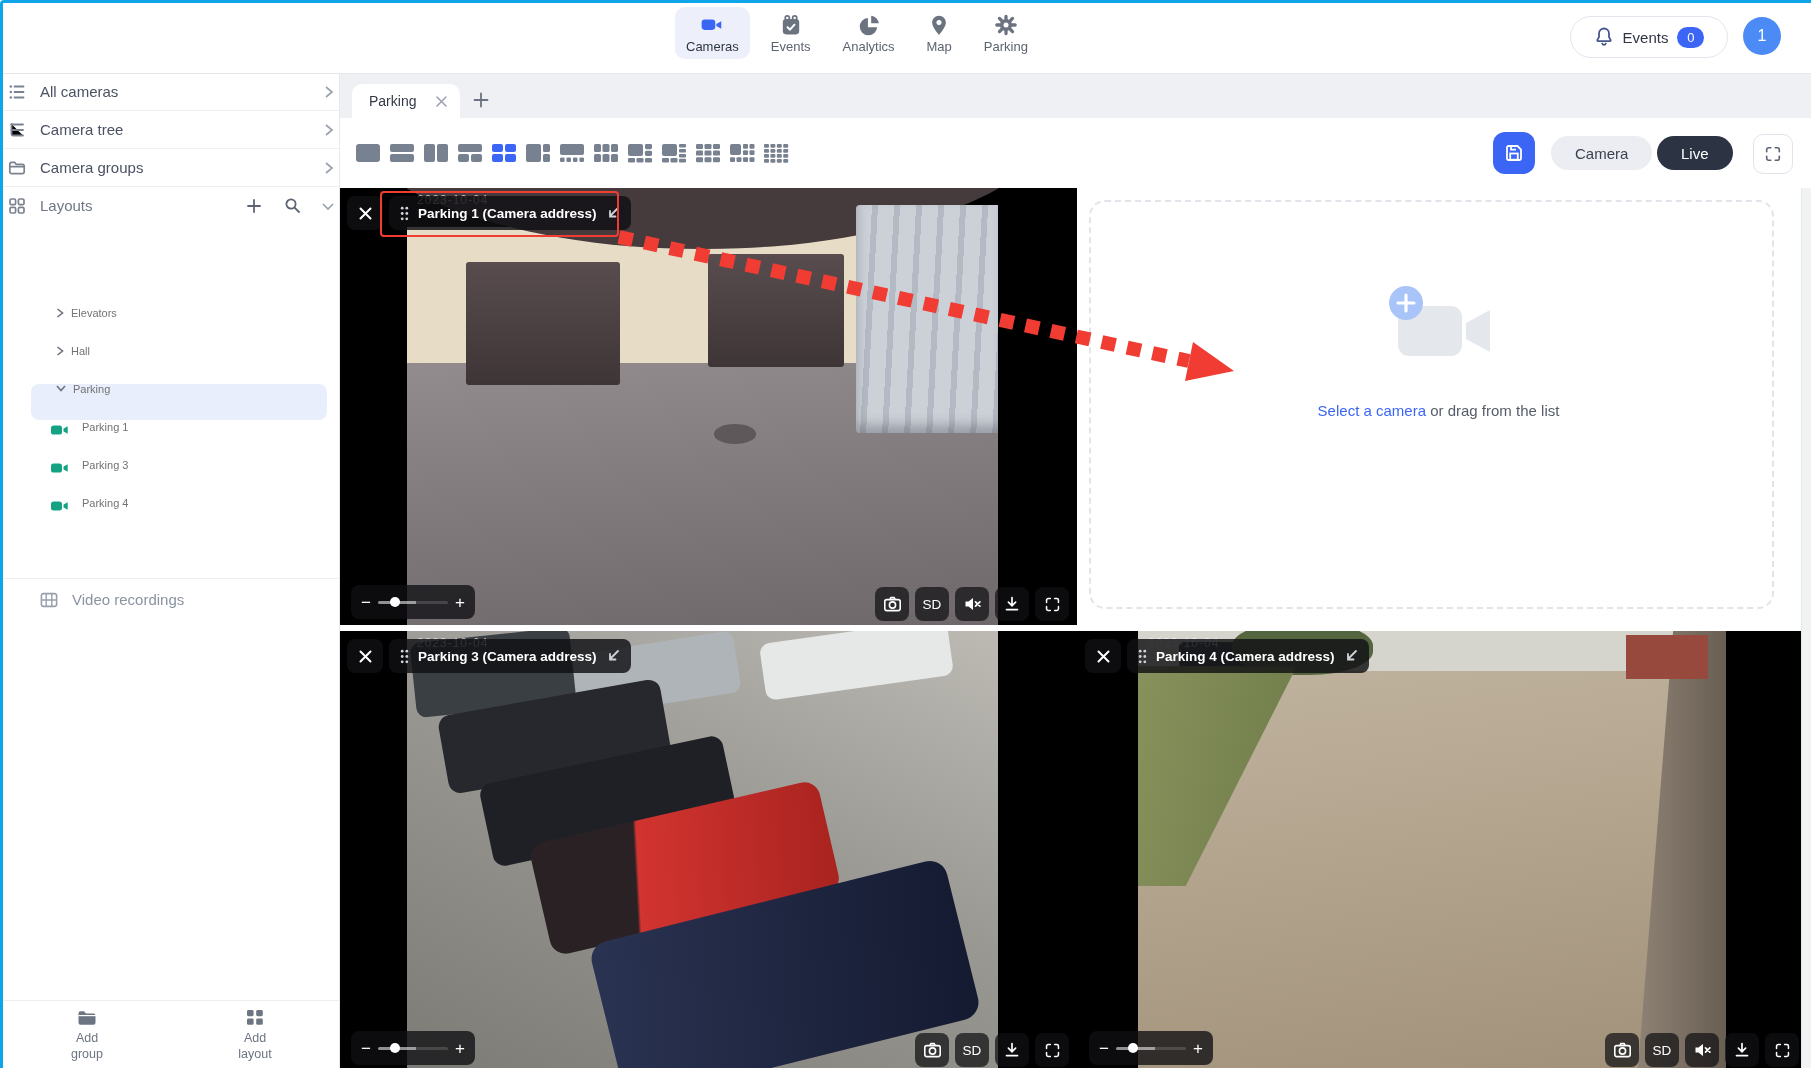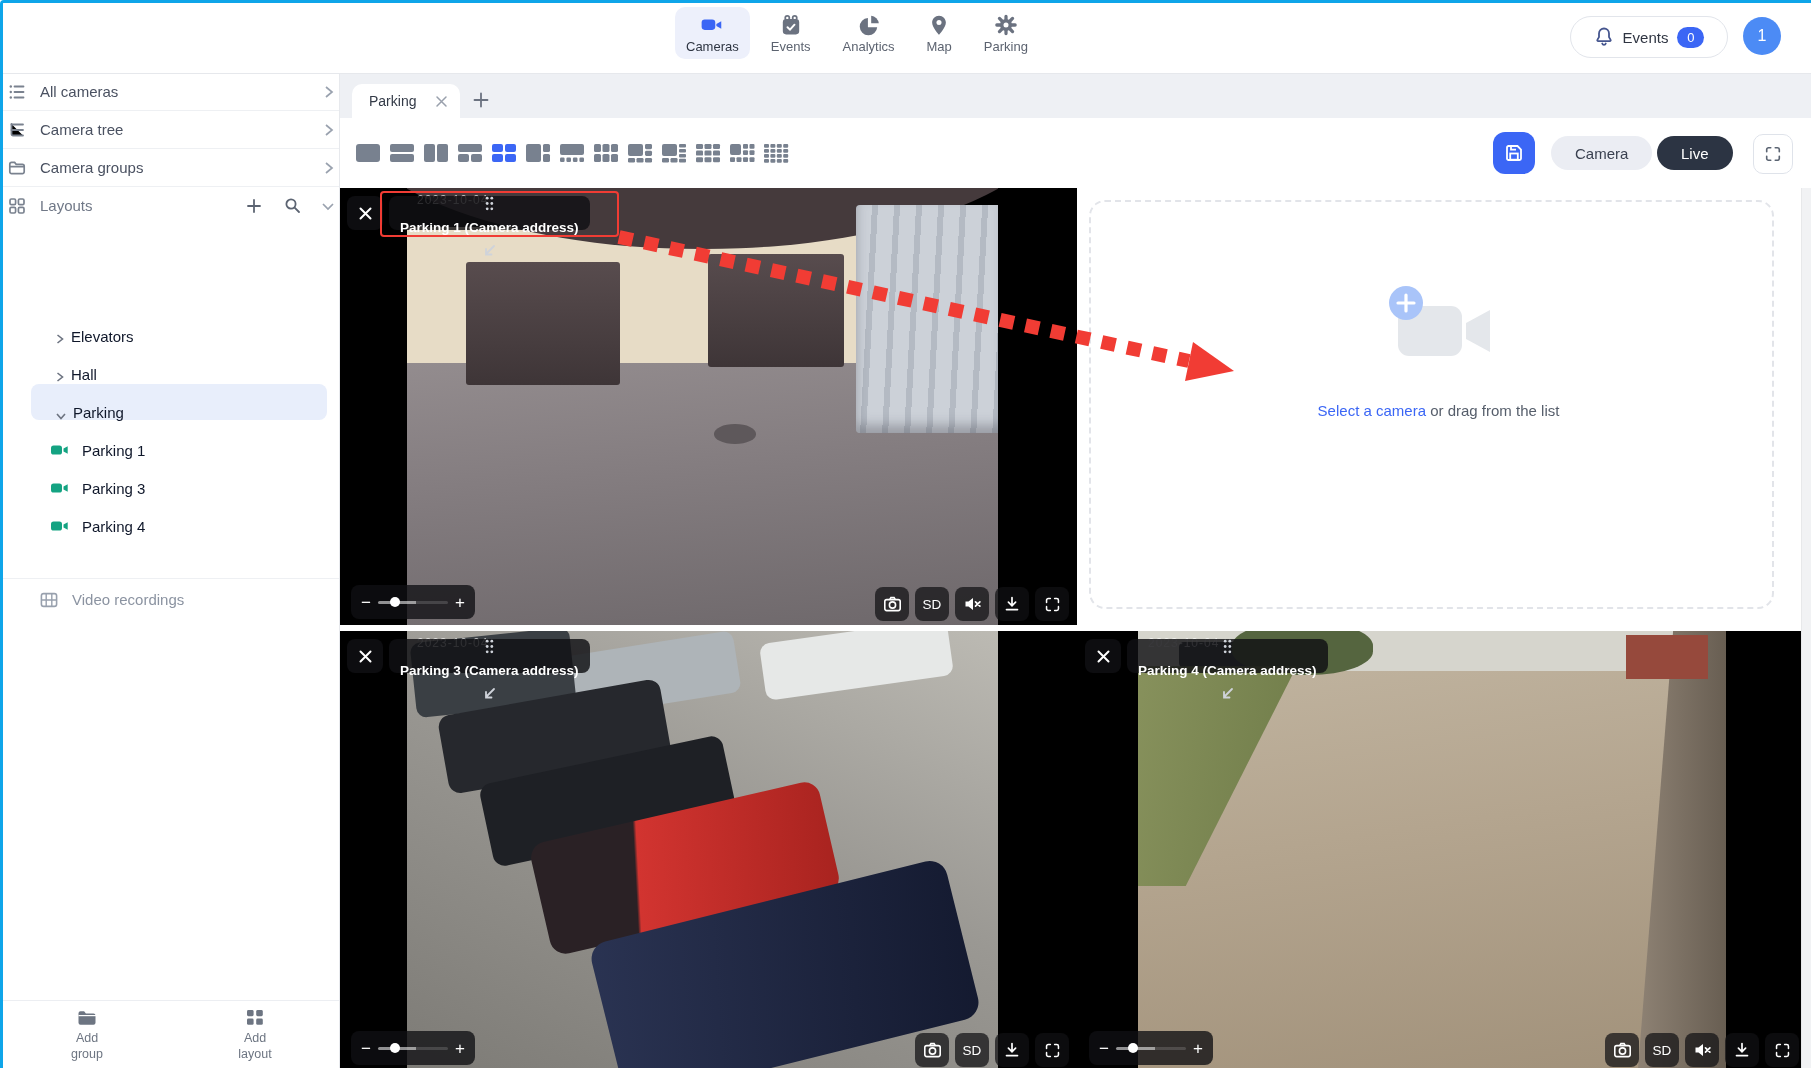--- a/index.html
+++ b/index.html
@@ -16,21 +16,21 @@
   .events-pill .lbl{font-size:15px;color:#2f3542;}
   .badge{min-width:27px;height:21px;border-radius:11px;background:#3b66f5;color:#fff;font-size:13px;display:flex;align-items:center;justify-content:center;padding:0 4px;box-sizing:border-box;}
   .avatar{left:1740px;top:14px;width:38px;height:38px;border-radius:50%;background:#4c8bf5;color:#fff;font-size:16px;display:flex;align-items:center;justify-content:center;cursor:pointer;}
 
   
   .sidebar{left:0;top:70px;width:336px;height:996px;background:#fff;border-right:1px solid #e7e9ed;z-index:15;}
   .srow{height:37px;display:flex;align-items:center;gap:13px;padding:0 4px;border-bottom:1px solid #eef0f3;color:#4a5161;font-size:15px;cursor:pointer;}
   .srow .grow{flex:1;}
   .layrow{border-bottom:none;color:#707887;}
   .tree{position:absolute;left:0;top:234px;width:336px;}
-  .trow{height:38px;display:flex;align-items:flex-end;font-size:15px;color:#0f172a;cursor:pointer;position:relative;}
+  .trow{height:38px;display:flex;align-items:flex-start;font-size:11px;color:#737373;cursor:pointer;position:relative;}
   .trow .chev{margin-left:52px;margin-right:6px;display:flex;}
   .trow.cam{padding-left:47px;gap:13px;}
   .sel-bg{position:absolute;left:28px;right:12px;top:1px;bottom:1px;background:#e8eefb;border-radius:8px;z-index:-1;}
   .vrec{position:absolute;left:0;top:505px;width:336px;height:42px;border-top:1px solid #eef0f3;display:flex;align-items:center;gap:13px;padding-left:36px;box-sizing:border-box;color:#8b93a1;font-size:15px;cursor:pointer;}
   .sfooter{position:absolute;left:0;top:927px;width:336px;height:69px;border-top:1px solid #eceef2;display:flex;}
   .fbtn{flex:1;display:flex;flex-direction:column;align-items:center;justify-content:center;gap:4px;color:#6d7582;font-size:12.5px;line-height:1.25;cursor:pointer;text-align:center;}
 
   
   .tabstrip{left:336px;top:70px;width:1475px;height:45px;background:#eef0f4;z-index:10;}
   .tab{left:13px;top:11px;width:108px;height:34px;background:#fff;border-radius:10px 10px 0 0;display:flex;align-items:center;padding:0 12px 0 17px;box-sizing:border-box;font-size:14px;color:#333a47;cursor:pointer;}
@@ -45,21 +45,21 @@
   .fs-btn{left:1414px;top:16px;width:38px;height:38px;border:1px solid #dfe3ea;border-radius:10px;display:flex;align-items:center;justify-content:center;cursor:pointer;background:#fff;}
 
   
   .grid{left:336px;top:185px;width:1475px;height:883px;background:#fff;}
   .tile{position:absolute;background:#000;overflow:hidden;padding-left:7px;}
   .video{position:absolute;top:0;bottom:0;overflow:hidden;}
   .scene{position:absolute;inset:0;}
   .scene div{position:absolute;}
   .osd{position:absolute;top:5px;left:10px;color:#fff;opacity:.65;font-size:12px;filter:blur(.7px);letter-spacing:1px;white-space:nowrap;}
   .tclose{position:absolute;left:8px;top:8px;width:36px;height:34px;border-radius:8px;background:rgba(16,16,19,.82);display:flex;align-items:center;justify-content:center;cursor:pointer;z-index:5;}
-  .thead{position:absolute;left:50px;top:8px;height:34px;border-radius:8px;background:rgba(16,16,19,.82);display:flex;align-items:center;gap:9px;padding:0 11px;z-index:5;cursor:grab;flex-direction:column;}
+  .thead{position:absolute;left:50px;top:8px;height:34px;border-radius:8px;background:rgba(16,16,19,.82);display:flex;align-items:center;gap:9px;padding:0 11px;z-index:5;cursor:grab;}
   .thead .ttl{color:#fff;font-size:13.5px;font-weight:700;white-space:nowrap;}
   .zoombar{position:absolute;left:12px;bottom:6px;width:124px;height:34px;border-radius:8px;background:rgba(16,16,19,.78);display:flex;align-items:center;padding:0 10px;box-sizing:border-box;z-index:5;}
   .zoombar .minus,.zoombar .plus{color:#fff;font-size:17px;cursor:pointer;line-height:1;}
   .zoombar .track{flex:1;height:3px;margin:0 7px;border-radius:2px;background:linear-gradient(90deg,rgba(255,255,255,.55) 0 55%,rgba(255,255,255,.15) 55%);position:relative;cursor:pointer;}
   .zoombar .knob{position:absolute;left:12px;top:-3.5px;width:10px;height:10px;border-radius:50%;background:#fff;}
   .tctrls{position:absolute;right:8px;bottom:4px;display:flex;gap:6px;z-index:5;}
   .cbtn{width:34px;height:34px;border-radius:8px;background:rgba(16,16,19,.72);display:flex;align-items:center;justify-content:center;cursor:pointer;color:#fff;font-size:13.5px;}
   .redbox{position:absolute;left:41px;top:3px;width:235px;height:42px;border:2.5px solid #f13c34;border-radius:4px;z-index:6;pointer-events:none;}
   .empty-cell{position:absolute;background:#fff;}
   .empty-drop{position:absolute;left:12px;top:12px;right:26px;bottom:16px;border:2px dashed #e2e4e9;border-radius:16px;}

